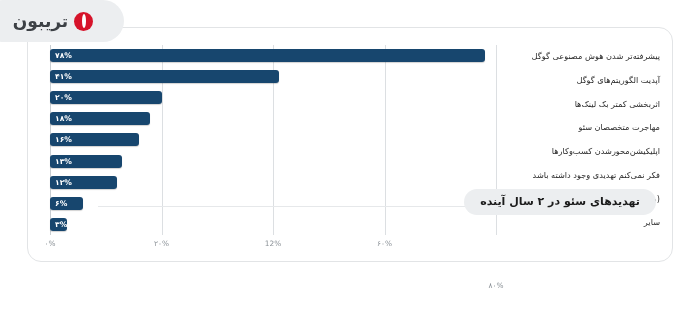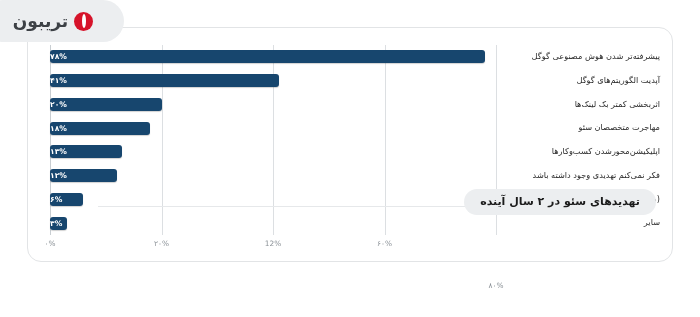--- a/index.html
+++ b/index.html
@@ -96,20 +96,21 @@
     align-items: center;
   }
   .bar {
     height: 13px;
     background: #17466e;
     border-radius: 3px;
     display: flex;
     align-items: center;
     justify-content: flex-start;
     box-sizing: border-box;
+    padding-left: 5px;
     min-width: 14px;
     box-shadow: 0 1px 1px rgba(0,0,0,0.18);
   }
   .bar-value {
     color: #ffffff;
     font-size: 7.6px;
     font-weight: bold;
     letter-spacing: 0.2px;
     white-space: nowrap;
     direction: rtl;
@@ -248,20 +249,25 @@
           <div class="bar" style="width: 25%; background: rgb(23, 70, 110);">
             <span class="bar-value">۲۰%</span>
           </div>
         </div>
         <div class="bar-row">
           <div class="bar" style="width: 22.5%; background: rgb(23, 70, 110);">
             <span class="bar-value">۱۸%</span>
           </div>
         </div>
         <div class="bar-row">
+          <div class="bar" style="width: 20%; background: rgb(23, 70, 110);">
+            <span class="bar-value">۱۶%</span>
+          </div>
+        </div>
+        <div class="bar-row">
           <div class="bar" style="width: 16.25%; background: rgb(23, 70, 110);">
             <span class="bar-value">۱۳%</span>
           </div>
         </div>
         <div class="bar-row">
           <div class="bar" style="width: 15%; background: rgb(23, 70, 110);">
             <span class="bar-value">۱۲%</span>
           </div>
         </div>
         <div class="bar-row">

